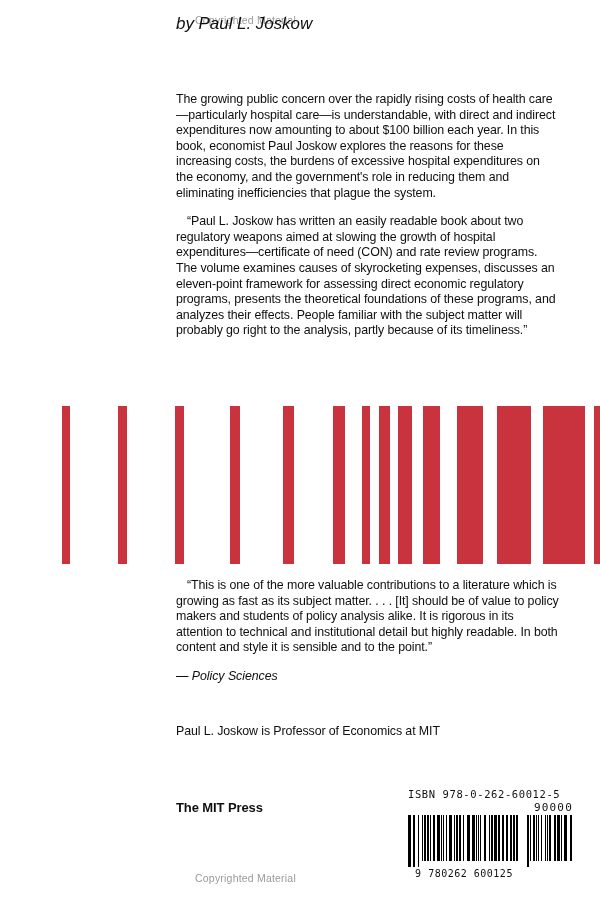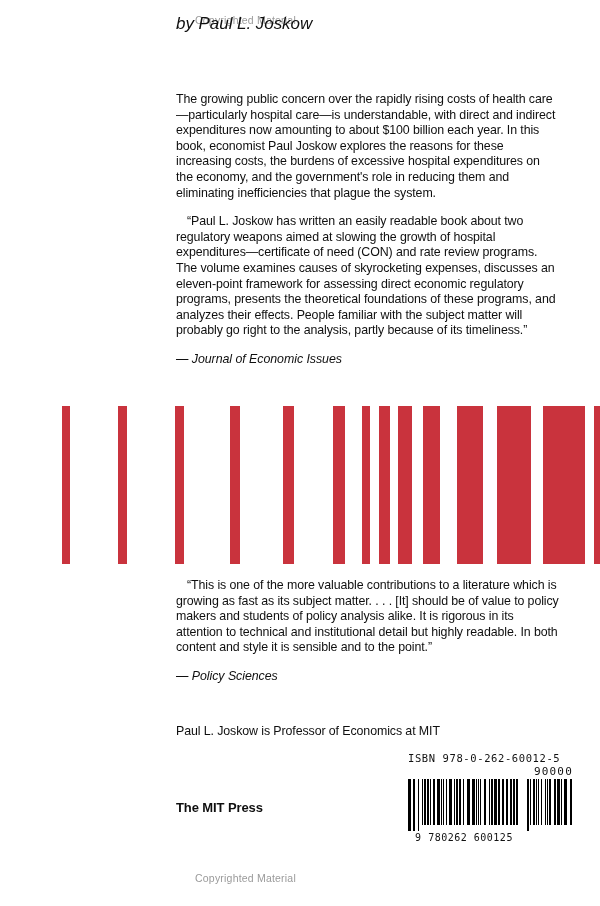--- a/index.html
+++ b/index.html
@@ -114,21 +114,21 @@
     font-size: 12.6px;
     line-height: 16px;
     margin: 0;
     letter-spacing: -0.1px;
   }
 
   
   #isbn-area {
     position: absolute;
     left: 408px;
-    top: 752px;
+    top: 788px;
     width: 170px;
   }
   .isbn-text {
     font-family: "DejaVu Sans Mono", monospace;
     font-size: 10.5px;
     letter-spacing: 0.6px;
     color: #111;
     margin: 0 0 2px 0;
     white-space: nowrap;
   }
@@ -177,21 +177,20 @@
 
 <div class="cr-band cr-top">Copyrighted Material</div>
 
 <div class="col title-block">
   <p class="book-author">by Paul L. Joskow</p>
 </div>
 
 <div class="col blurb-block">
   <p class="para">The growing public concern over the rapidly rising costs of health care—particularly hospital care—is understandable, with direct and indirect expenditures now amounting to about $100 billion each year. In this book, economist Paul Joskow explores the reasons for these increasing costs, the burdens of excessive hospital expenditures on the economy, and the government's role in reducing them and eliminating inefficiencies that plague the system.</p>
   <p class="para indent">“Paul L. Joskow has written an easily readable book about two regulatory weapons aimed at slowing the growth of hospital expenditures—certificate of need (CON) and rate review programs. The volume examines causes of skyrocketing expenses, discusses an eleven-point framework for assessing direct economic regulatory programs, presents the theoretical foundations of these programs, and analyzes their effects. People familiar with the subject matter will probably go right to the analysis, partly because of its timeliness.”</p>
-  <p class="attrib">— Journal of Economic Issues</p>
 </div>
 
 <div id="bar-graphic">
     <div class="bar" style="left: 62px; width: 8px; height: 158px; background: rgb(201, 51, 61);"></div>
     <div class="bar" style="left: 118px; width: 9px; height: 158px; background: rgb(201, 51, 61);"></div>
     <div class="bar" style="left: 175px; width: 9px; height: 158px; background: rgb(201, 51, 61);"></div>
     <div class="bar" style="left: 230px; width: 10px; height: 158px; background: rgb(201, 51, 61);"></div>
     <div class="bar" style="left: 283px; width: 11px; height: 158px; background: rgb(201, 51, 61);"></div>
     <div class="bar" style="left: 333px; width: 12px; height: 158px; background: rgb(201, 51, 61);"></div>
     <div class="bar" style="left: 362px; width: 8px; height: 158px; background: rgb(201, 51, 61);"></div>

